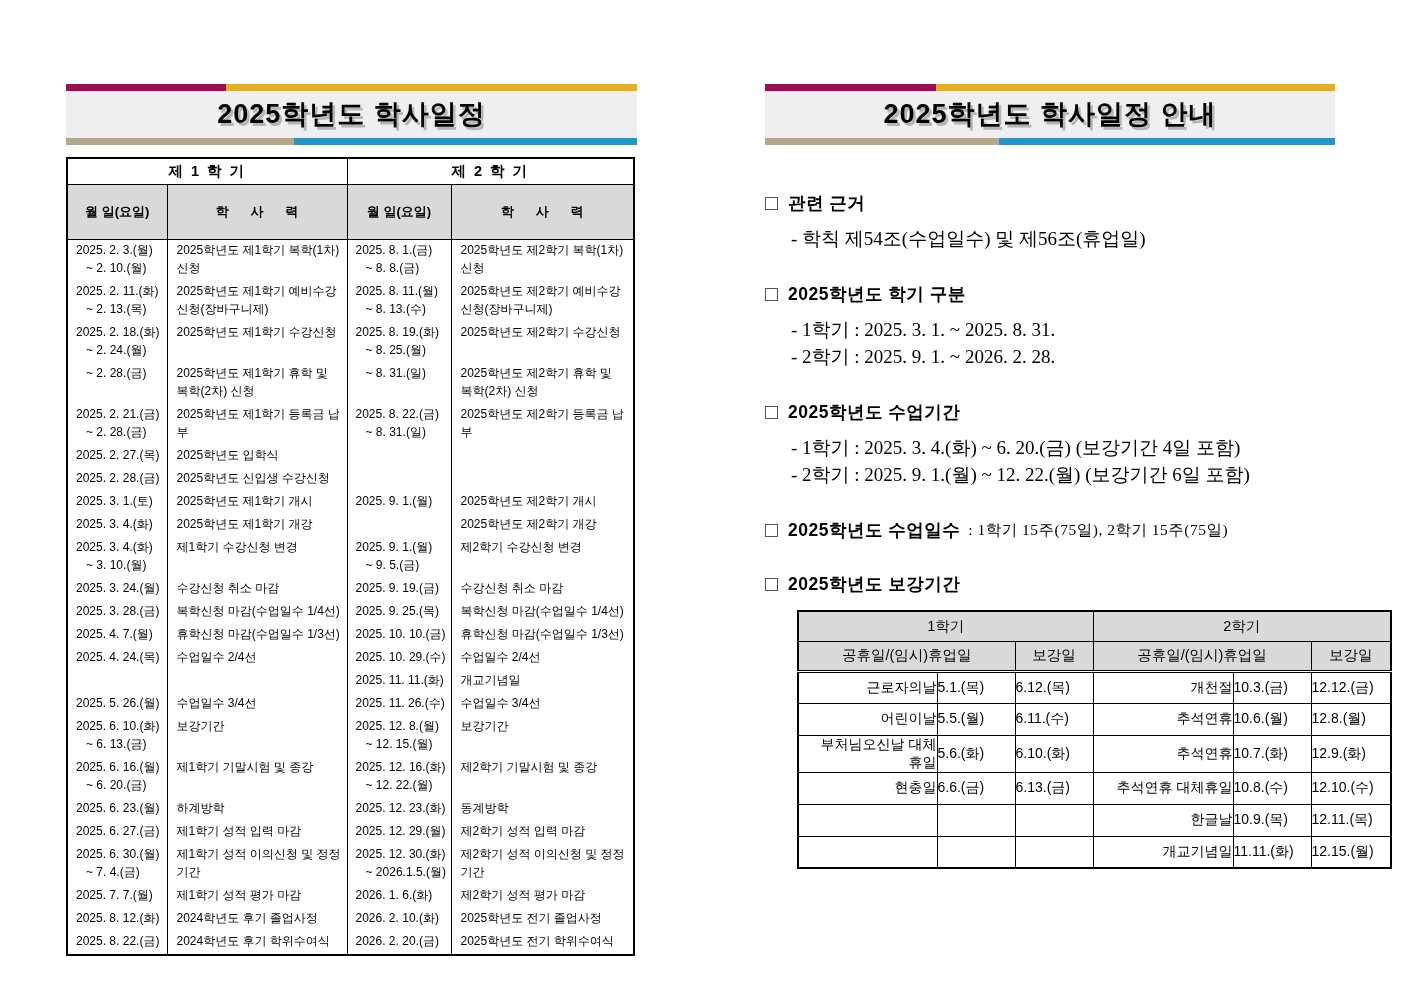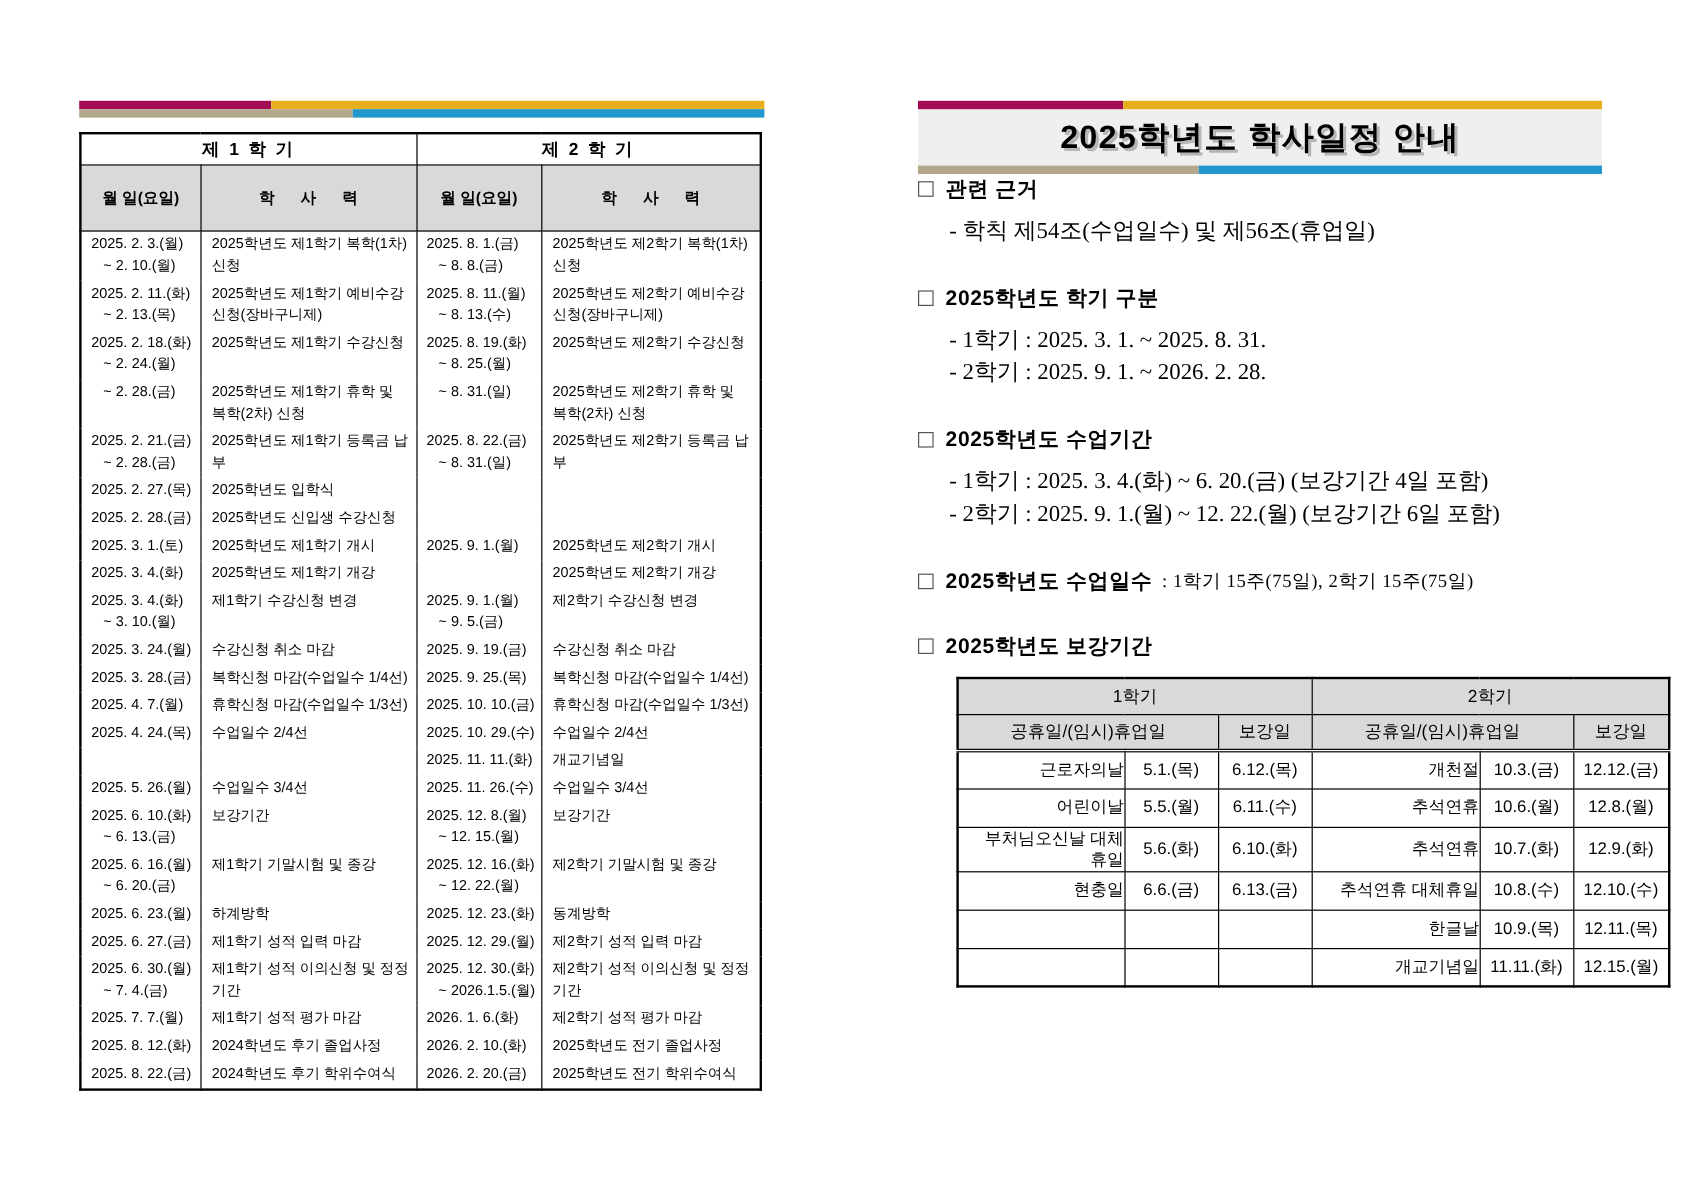--- a/index.html
+++ b/index.html
@@ -29,47 +29,48 @@
   .cal-table th { border:1px solid #000; font-weight:bold; text-align:center; }
   .cal-table .h1row th { background:#ffffff; font-size:14.5px; padding:3px 0; letter-spacing:2px; }
   .cal-table .h2row th { background:#d9d9d9; font-size:13px; padding:18px 0; white-space:pre; }
   .cal-table td { border-left:1px solid #000; vertical-align:top; font-size:12px;
                   line-height:18px; padding:1px 4px 4px; white-space:pre-wrap; }
   .cal-table td:first-child { border-left:none; }
   .cal-table td.date { padding-left:8px; }
   .cal-table td.evt  { padding-left:9px; }
 
   
-  .content { }
+  .content { padding-top:46px; }
   .section { margin-top:30px; }
   .section:first-child { margin-top:0; }
   .sec-head { display:flex; align-items:center; font-size:17.5px; font-weight:bold; letter-spacing:0.5px; }
   .chk { display:inline-block; width:13px; height:13px; border:1.5px solid #555;
          margin-right:10px; flex:0 0 auto; }
   .sec-inline { font-family:"Liberation Serif", serif; font-weight:normal; font-size:15.5px; margin-left:8px; }
   .sec-items { margin:10px 0 0 26px; font-family:"Liberation Serif", serif; font-size:19px; }
   .sec-items div { line-height:27px; }
 
   
   .mk-table { width:575px; margin-top:14px; border:2px solid #000;margin-left:32px; }
   .mk-table th, .mk-table td { border:1px solid #000; }
   .mk-table th { background:#d9d9d9; font-weight:normal; font-size:14.5px; text-align:center; height:30px; }
   .mk-table .mh2 th { border-bottom:3px double #000; }
-  .mk-table td { font-size:14px; height:32px; text-align:center; }
+  .mk-table td { font-size:14px; height:32px; }
   .mk-table td.hname { text-align:right; padding-left:9px; }
 </style>
 </head>
 <body>
 
 <div class="page page-left">
   <div class="banner">
     <div class="banner-top">
       <div class="seg seg-maroon"></div>
       <div class="seg seg-gold"></div>
     </div>
+    <div class="banner-title">2025학년도 학사일정</div>
     <div class="banner-bottom">
       <div class="seg seg-tan"></div>
       <div class="seg seg-blue"></div>
     </div>
   </div>
 
   <table class="cal-table">
     <colgroup>
         <col style="width:100px">
         <col style="width:180px">

